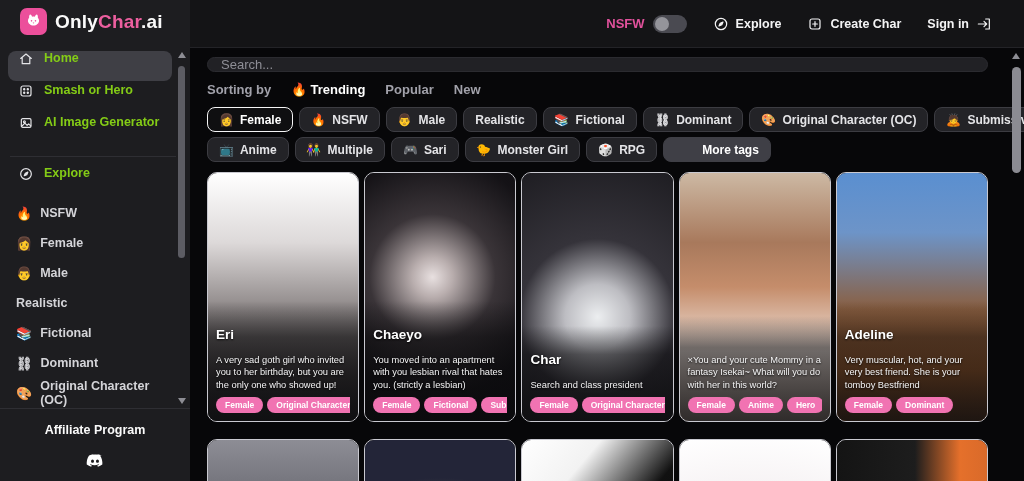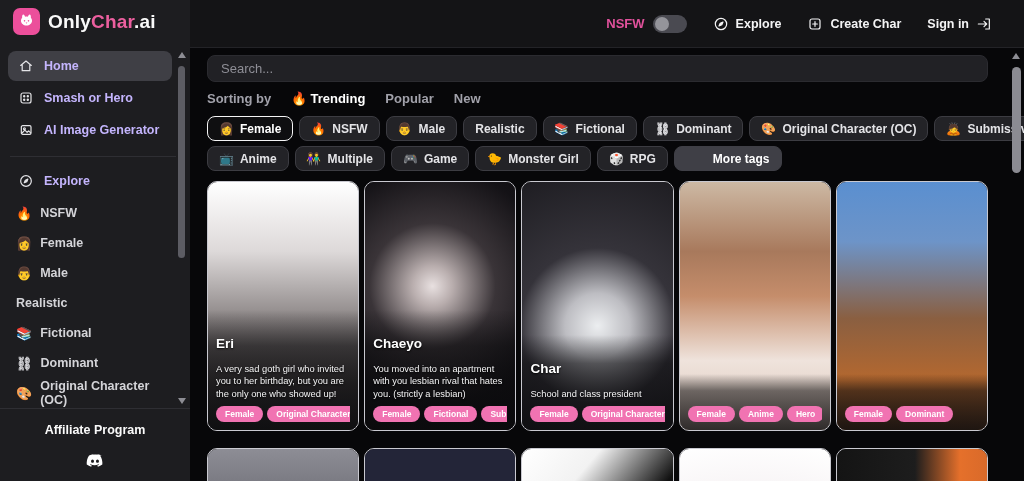--- a/index.html
+++ b/index.html
@@ -3,28 +3,28 @@
 <meta charset="utf-8">
 <style>
   * { margin:0; padding:0; box-sizing:border-box; }
   html,body { width:1024px; height:481px; overflow:hidden; background:#070709;
     font-family:"Liberation Sans", sans-serif; }
   body { display:flex; }
 
   
   .sidebar { width:190px; flex:0 0 190px; background:#1d1d20; display:flex;
     flex-direction:column; position:relative; }
-  .side-logo { height:48px; display:flex; align-items:center; padding-left:13px; cursor:pointer;text-align:right; }
+  .side-logo { height:48px; display:flex; align-items:center; padding-left:20px; cursor:pointer;text-align:right; }
   .logo-badge { width:27px; height:27px; border-radius:7px; background:#ec4f9b;
     display:flex; align-items:center; justify-content:center; }
   .brand { margin-left:8px; font-size:19px; font-weight:700; color:#fafafa; letter-spacing:.2px; }
   .brand .accent { color:#ec5f9f; }
   .nav { padding:8px 18px 0 8px; }
-  .nav-item { display:flex; align-items:center; gap:10px; height:30px; padding:0 10px;
-    border-radius:8px; color:#c4b5fd; font-size:12.5px; font-weight:600; cursor:pointer; margin-bottom:2px; }
+  .nav-item { display:flex; align-items:flex-start; gap:10px; height:30px; padding:0 10px;
+    border-radius:8px; color:#84cc16; font-size:12.5px; font-weight:600; cursor:pointer; margin-bottom:2px; }
   .nav-item.active { background:#3f3f45; }
   .nav-item svg { width:16px; height:16px; stroke:#e4e4e7; fill:none; stroke-width:1.8;
     stroke-linecap:round; stroke-linejoin:round; flex:0 0 16px; }
   .side-div { height:1px; background:#2e2e33; margin:9px 14px 9px 10px; }
   .side-tag { display:flex; align-items:center; gap:8px; height:30px; padding:0 16px;
     color:#d4d4d8; font-size:12.5px; font-weight:600; cursor:pointer; }
   .side-tag .emo { font-size:13px; }
   .side-foot { margin-top:auto; padding-bottom:10px; }
   .foot-div { height:1px; background:#2e2e33; margin:0 0 14px 0; }
   .affiliate { text-align:center; color:#fafafa; font-size:12.5px; font-weight:700; cursor:pointer; }
@@ -44,21 +44,21 @@
   .hdr-item { display:flex; align-items:center; gap:7px; color:#f4f4f5; font-size:12.5px;
     font-weight:700; cursor:pointer; }
   .hdr-item svg { width:16px; height:16px; stroke:#f4f4f5; fill:none; stroke-width:1.8;
     stroke-linecap:round; stroke-linejoin:round; }
   .nsfw-wrap { display:flex; align-items:center; gap:8px; }
   .nsfw-label { color:#e1519c; font-size:13px; font-weight:700; }
   .toggle { width:34px; height:18px; border-radius:9px; background:#4a4a51; position:relative; cursor:pointer; }
   .knob { position:absolute; left:2px; top:2px; width:14px; height:14px; border-radius:50%; background:#94949a; }
 
   .content { flex:1; background:#070709; padding:7px 36px 0 17px; overflow:hidden; }
-  .search { width:100%; height:27px; border-radius:8px; background:#212125; border:1px solid #2b2b30;
+  .search { width:100%; height:15px; border-radius:8px; background:#212125; border:1px solid #2b2b30;
     color:#e4e4e7; font-size:13px; padding:0 13px; outline:none; font-family:inherit; }
   .search::placeholder { color:#8e8e96; }
 
   .sortrow { display:flex; align-items:center; gap:20px; margin-top:9px; font-size:13px; }
   .sort-label { color:#a1a1aa; font-weight:600; }
   .sort-opt { color:#a1a1aa; font-weight:600; cursor:pointer; display:flex; gap:3px; align-items:center; }
   .sort-opt.active { color:#fff; font-weight:700; }
 
   .pillrow { display:flex; gap:6px; margin-top:10px; }
   .pillrow + .pillrow { margin-top:5px; }
@@ -285,21 +285,21 @@
       <button class="pill">
           <span class="emo">📺</span>
           <span>Anime</span>
         </button>
       <button class="pill">
           <span class="emo">👫</span>
           <span>Multiple</span>
         </button>
       <button class="pill">
           <span class="emo">🎮</span>
-          <span>Game</span>
+          <span>Sari</span>
         </button>
       <button class="pill">
           <span class="emo">🐤</span>
           <span>Monster Girl</span>
         </button>
       <button class="pill">
           <span class="emo">🎲</span>
           <span>RPG</span>
         </button>
       <button class="pill more">
@@ -329,41 +329,44 @@
             <span class="ctag">Fictional</span>
             <span class="ctag">Submissive</span>
 
           </div>
         </div>
       </div>
       <div class="card">
         <div class="card-art art-2"></div>
         <div class="card-info">
           <div class="card-name">Char</div>
-          <div class="card-desc">School and class president</div>
+          <div class="card-desc">Search and class president</div>
           <div class="card-tags">
             <span class="ctag">Female</span>
             <span class="ctag">Original Character</span>
           </div>
         </div>
       </div>
       <div class="card">
         <div class="card-art art-3"></div>
         <div class="card-info">
+          <div class="card-desc">×You and your cute Mommy in a fantasy Isekai~ What will you do with her in this world?</div>
           <div class="card-tags">
             <span class="ctag">Female</span>
             <span class="ctag">Anime</span>
             <span class="ctag">Hero</span>
 
           </div>
         </div>
       </div>
       <div class="card">
         <div class="card-art art-4"></div>
         <div class="card-info">
+          <div class="card-name">Adeline</div>
+          <div class="card-desc">Very muscular, hot, and your very best friend. She is your tomboy Bestfriend</div>
           <div class="card-tags">
             <span class="ctag">Female</span>
             <span class="ctag">Dominant</span>
           </div>
         </div>
       </div>
     </div>
 
     <div class="grid row2">
       <div class="card">

